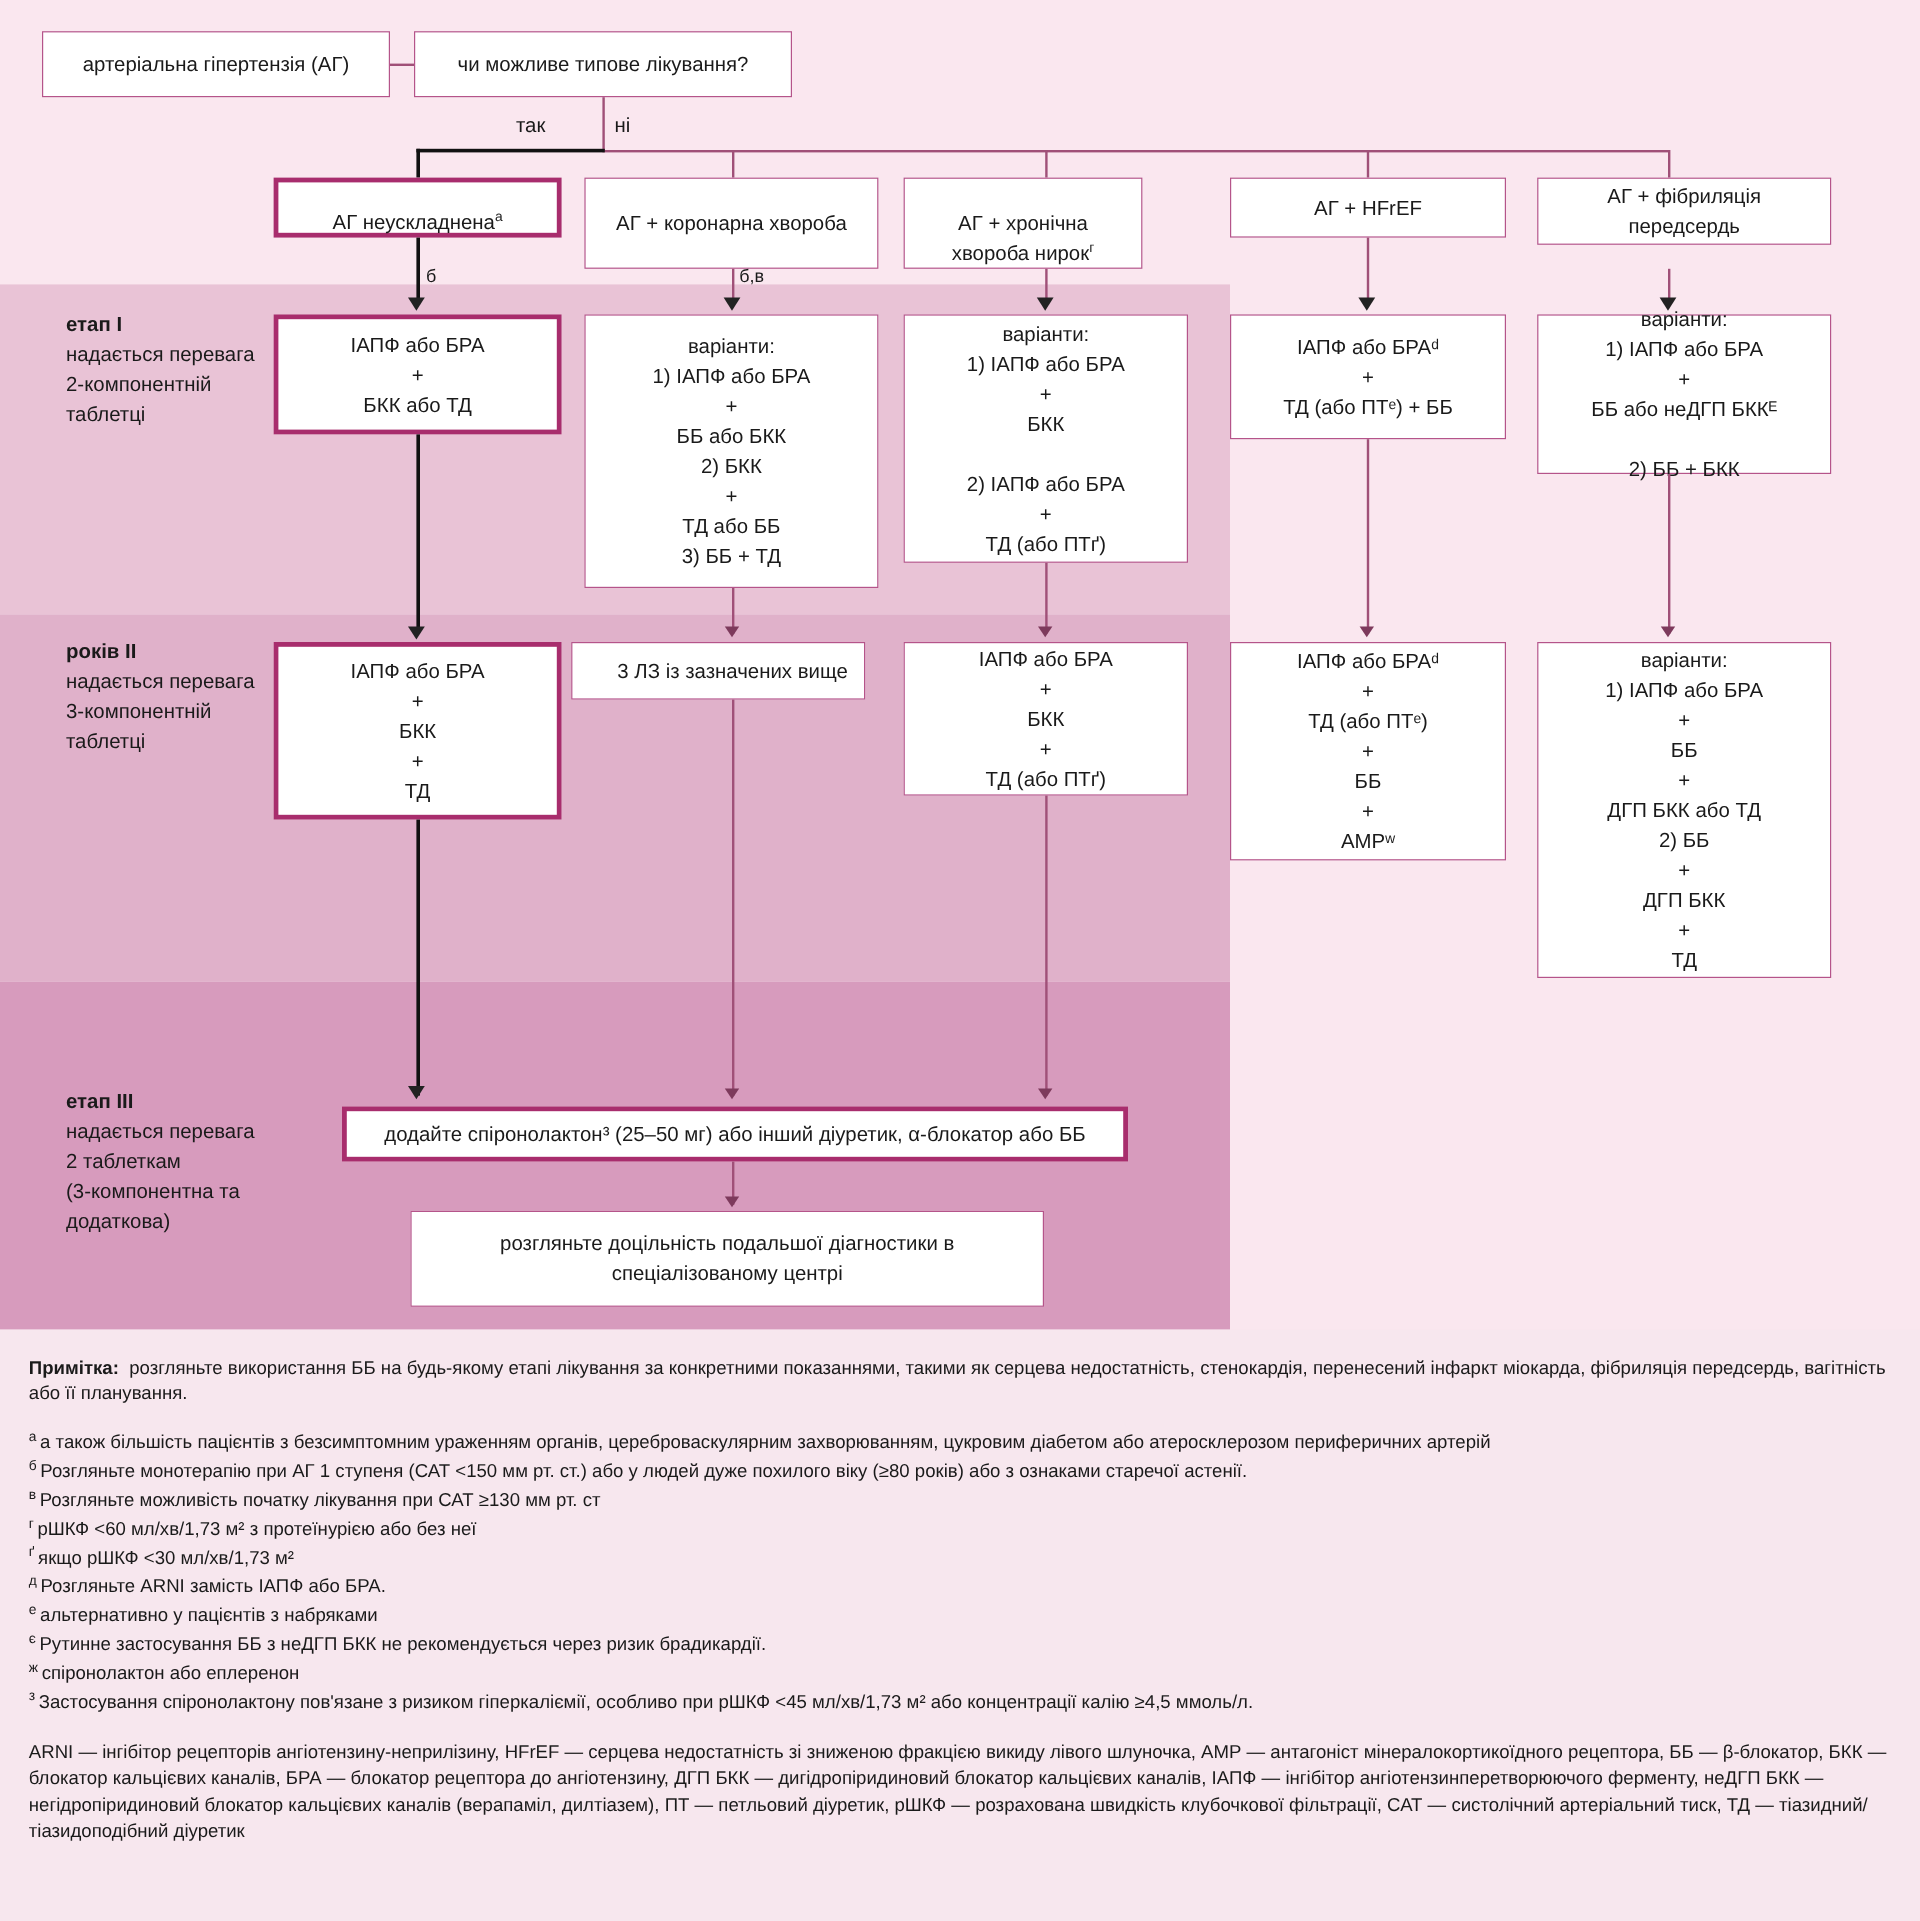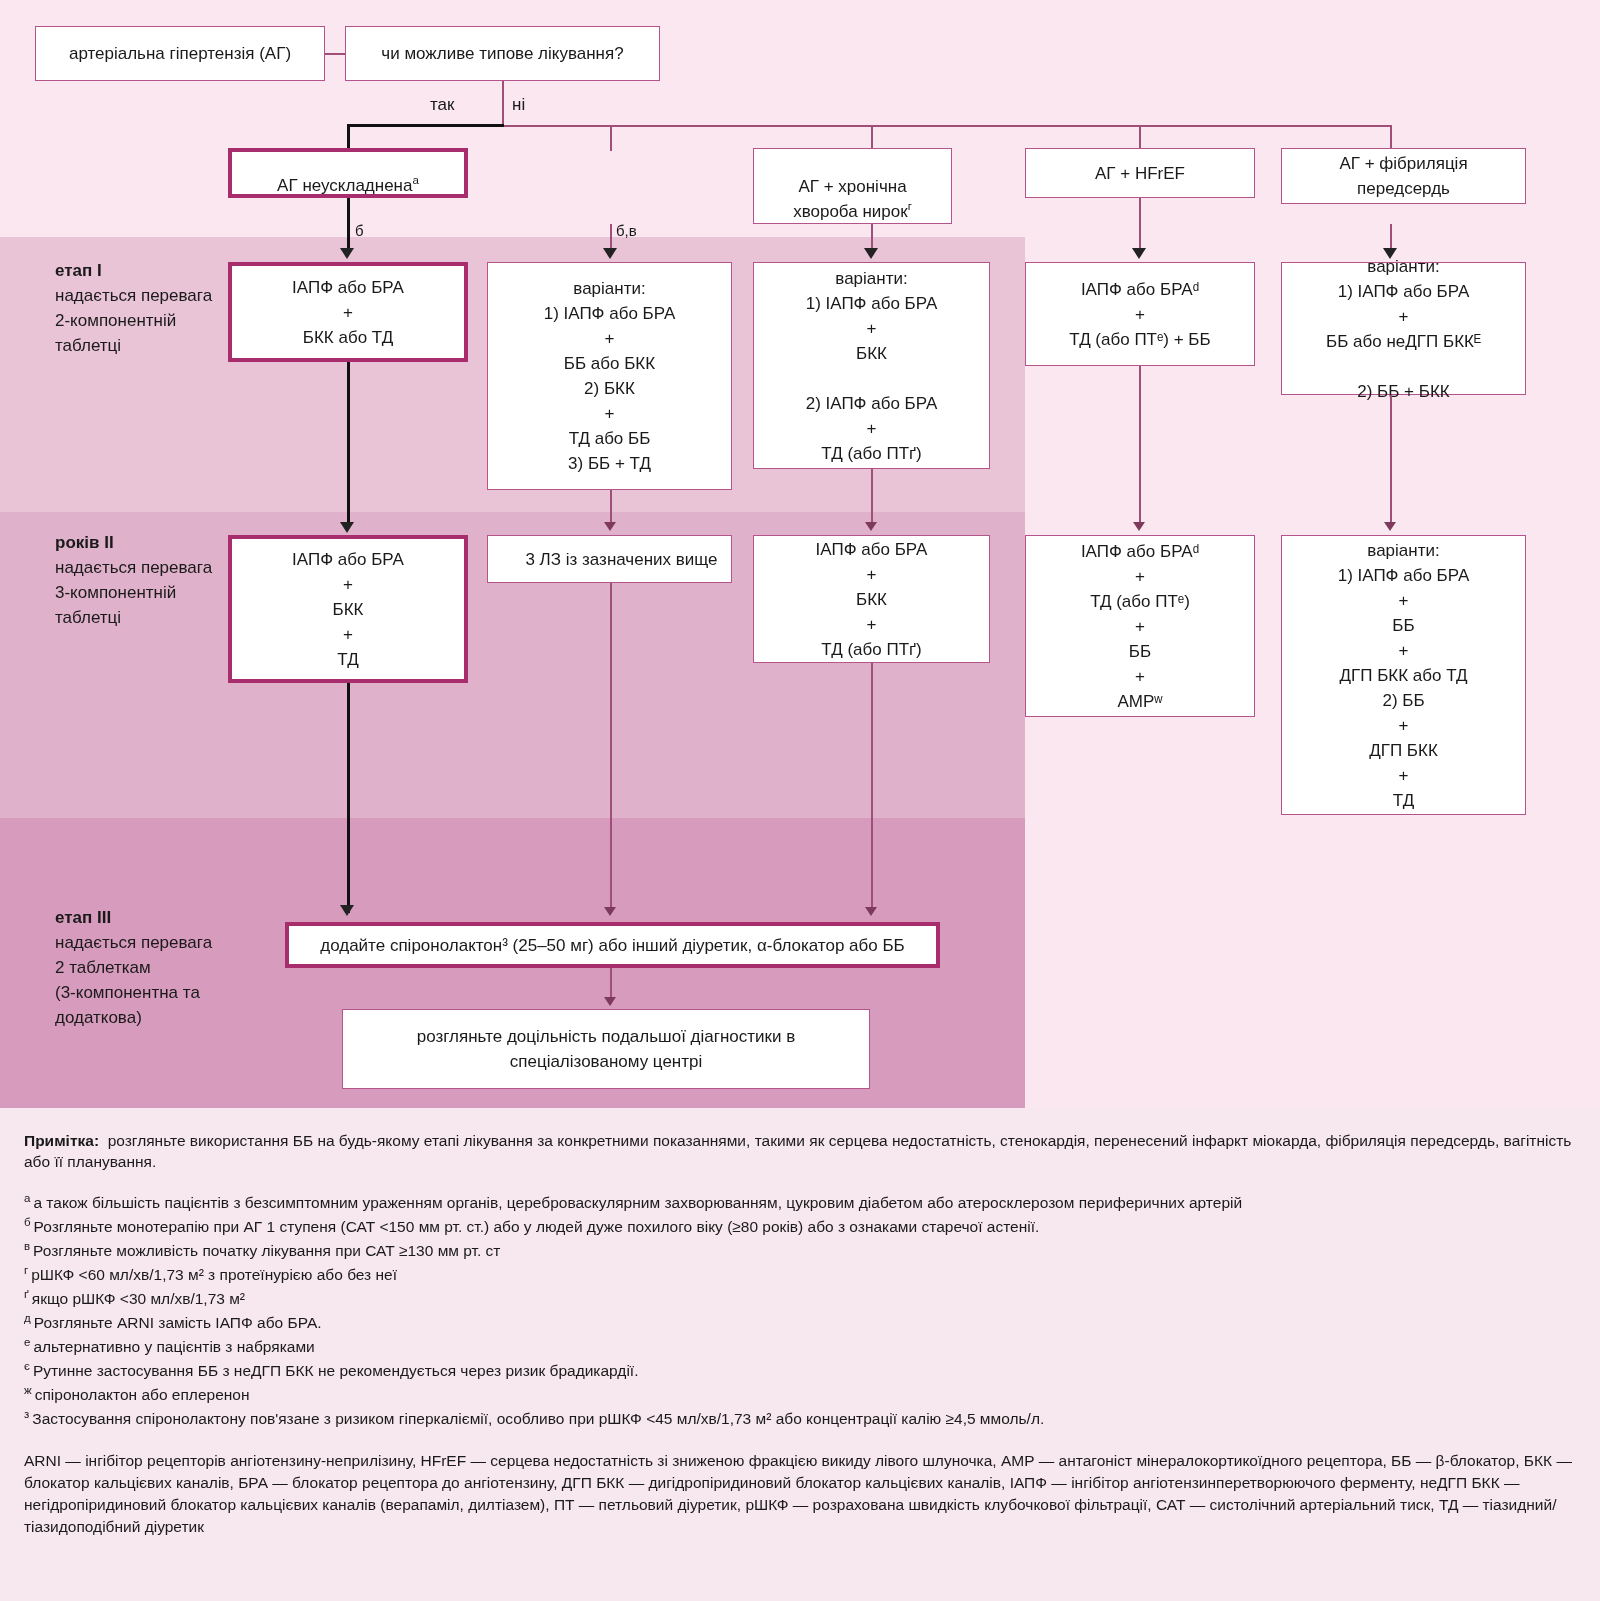--- a/index.html
+++ b/index.html
@@ -136,20 +136,23 @@
   <div class="ln v" style="left:871px;top:125px;height:26px;"></div>
   <div class="ln v" style="left:1139px;top:125px;height:26px;"></div>
   <div class="ln v" style="left:1390px;top:125px;height:26px;"></div>
 
   <div class="box thick" style="left:228px;top:148px;width:240px;height:50px;">
     <span class="bx">
       <span>АГ неускладнена</span><sup>а</sup>
     </span>
   </div>
 
+  <div class="box" style="left:487px;top:148px;width:245px;height:76px;">
+    <span class="bx">АГ + коронарна хвороба</span>
+  </div>
 
   <div class="box" style="left:753px;top:148px;width:199px;height:76px;">
     <span class="bx">
       <span>АГ + хронічна хвороба нирок</span><sup>г</sup>
     </span>
   </div>
 
   <div class="box" style="left:1025px;top:148px;width:230px;height:50px;">
     <span class="bx">АГ + HFrEF</span>
   </div>
@@ -234,21 +237,21 @@
   <div class="arrow thin" style="left:1384px;top:522px;"></div>
 
   <div class="box thick" style="left:228px;top:535px;width:240px;height:148px;">
     <span class="bx">ІАПФ або БРА
 +
 БКК
 +
 ТД</span>
   </div>
 
-  <div class="box" style="left:487px;top:535px;width:245px;height:48px;padding-left:34px;">
+  <div class="box" style="left:476px;top:535px;width:245px;height:48px;padding-left:34px;">
     <span class="bx">3 ЛЗ із зазначених вище</span>
   </div>
 
   <div class="box" style="left:753px;top:535px;width:237px;height:128px;">
     <span class="bx">ІАПФ або БРА
 +
 БКК
 +
 ТД (або ПТґ)</span>
   </div>

